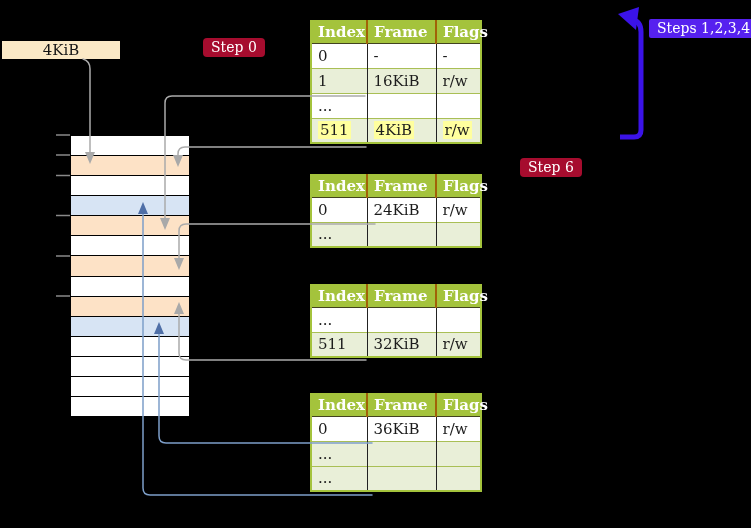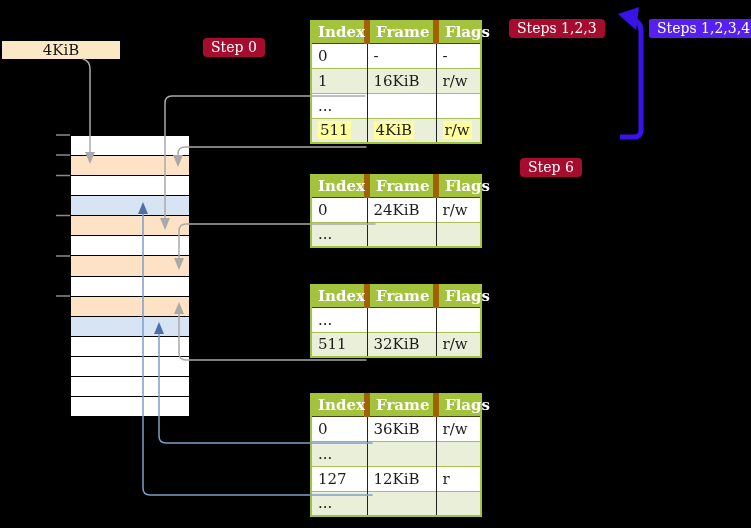--- a/index.html
+++ b/index.html
@@ -25,21 +25,21 @@
   .mrow:last-child{border-bottom:none;}
   .mrow-white{background:#ffffff;}
   .mrow-orange{background:#fde2c6;}
   .mrow-blue{background:#d7e4f4;}
   
   .tableholder{position:absolute;left:310px;}
   .t1{top:20px;} .t2{top:174px;} .t3{top:284px;} .t4{top:393px;}
   table{border-collapse:collapse;table-layout:fixed;width:170px;
         border:2px solid #a4c33c;background:#fff;}
   th{background:#a4c33c;color:#fff;font-weight:bold;font-size:15px;text-align:left;
-     padding:1px 6px;height:22px;border-left:6px solid #a16207;box-sizing:border-box;}
+     padding:1px 6px;height:22px;border-left:2px solid #a16207;box-sizing:border-box;}
   th:first-child{border-left:none;}
   thead th{border-bottom:1px solid #42421f;}
   td{font-size:15px;color:#1c1c1c;padding:0 6px;height:25px;box-sizing:border-box;
      border-left:1px solid #222;border-top:1px solid #a9bf55;white-space:nowrap;
      overflow:hidden;}
   td:first-child{border-left:none;}
   tr.shade td{background:#e9efd8;}
   .hl{background:#ffff9e;padding:0 2px;}
   
   .overlay{position:absolute;left:0;top:0;pointer-events:none;}
@@ -62,21 +62,20 @@
       <div class="mrow mrow-blue"></div>
       <div class="mrow mrow-white"></div>
       <div class="mrow mrow-white"></div>
       <div class="mrow mrow-white"></div>
       <div class="mrow mrow-white"></div>
     </div>
 
   <div class="frame-label">4KiB</div>
 
   <div class="badge badge-crimson badge-step0">Step 0</div>
-  <div class="badge badge-crimson badge-steps123">Steps 1,2,3</div>
   <div class="badge badge-blue badge-steps1234">Steps 1,2,3,4</div>
   <div class="badge badge-crimson badge-step4">Step 6</div>
 
   <div class="tableholder t1">
       <table>
         <colgroup>
           <col style="width: 56px;">
           <col style="width: 69px;">
           <col style="width: 45px;">
         </colgroup>
@@ -184,25 +183,20 @@
         <tbody>
           <tr>
             <td>0</td>
             <td>36KiB</td>
             <td>r/w</td>
           </tr>
           <tr class="shade">
             <td>...</td>
             <td></td>
             <td></td>
-          </tr>
-          <tr>
-            <td>127</td>
-            <td>12KiB</td>
-            <td>r</td>
           </tr>
           <tr class="shade">
             <td>...</td>
             <td></td>
             <td></td>
           </tr>
         </tbody>
       </table>
     </div>
 

